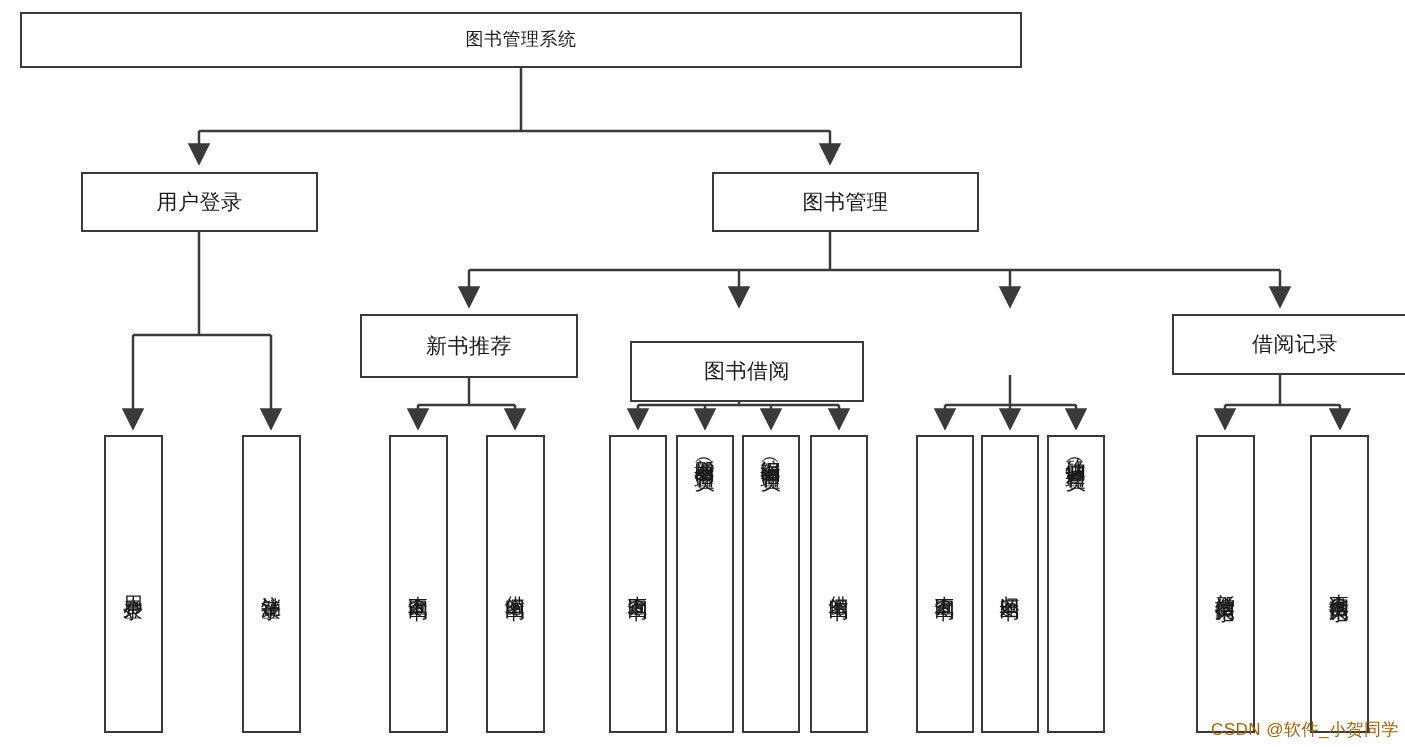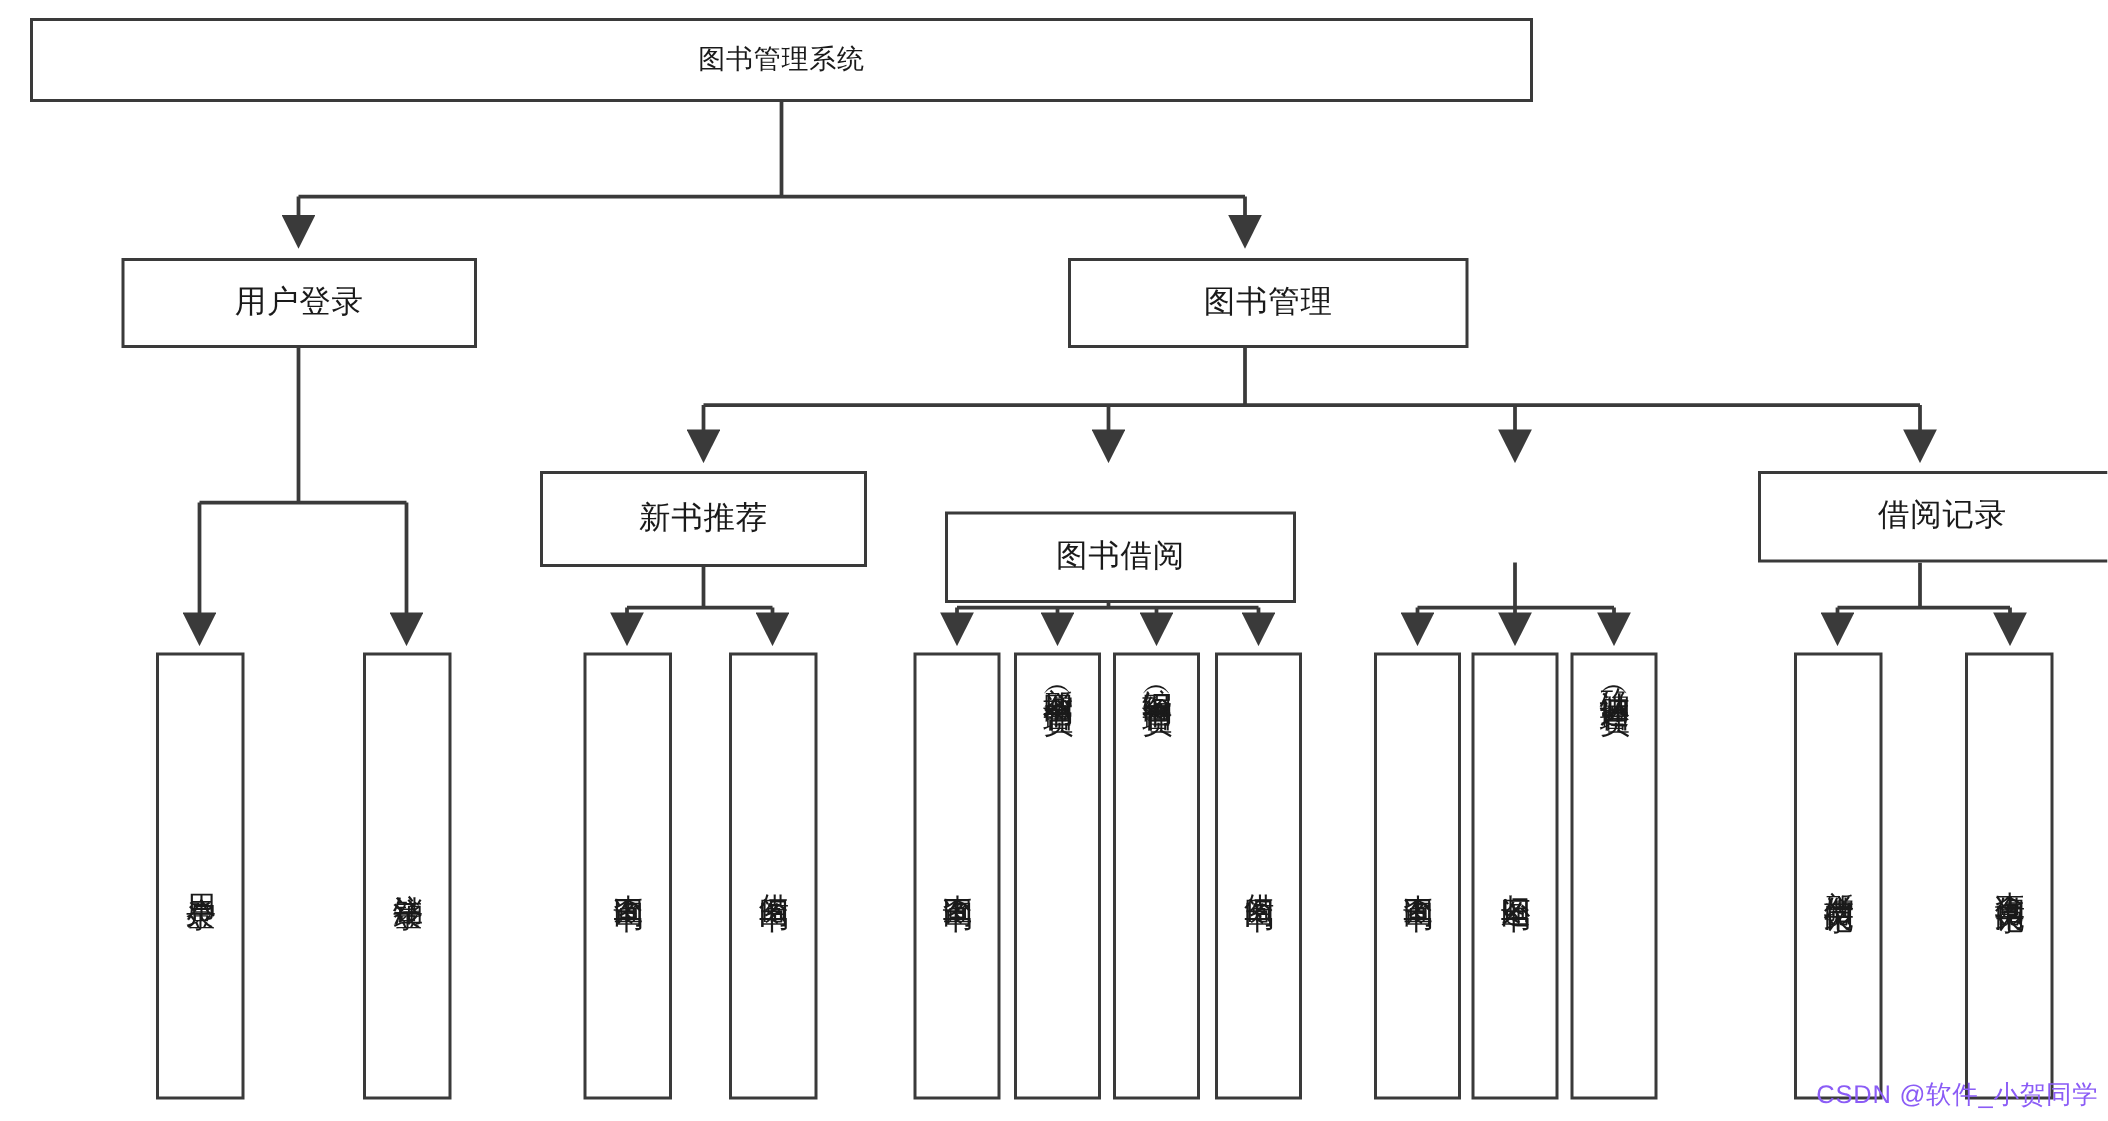--- a/index.html
+++ b/index.html
@@ -66,21 +66,21 @@
   }
   .node.vert.centered {
     align-items: center;
     padding-top: 0;
   }
   .watermark {
     position: absolute;
     right: 6px;
     bottom: 6px;
     font-size: 17px;
-    color: #8b5cf6;
+    color: #a16207;
     letter-spacing: 0.5px;
     white-space: nowrap;
     user-select: none;
   }
 </style>
 </head>
 <body>
 
 <div id="canvas">
 

